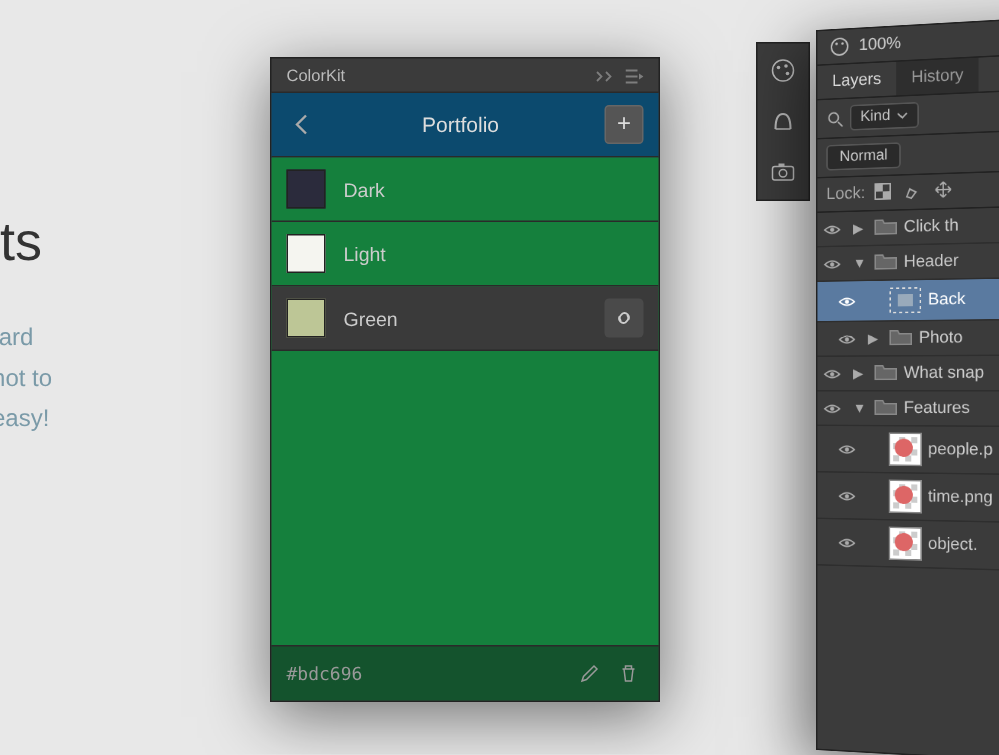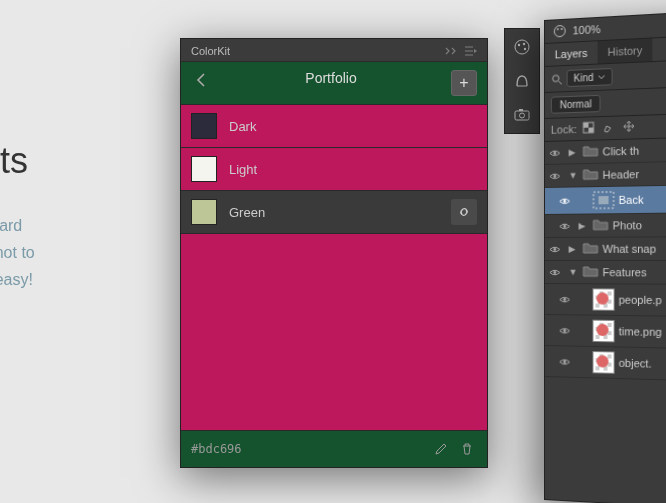--- a/index.html
+++ b/index.html
@@ -7,40 +7,40 @@
 
 
 .bg-doc { position: absolute; left: -40px; top: 140px; color: #4a4a4a; }
 .bg-doc h1 { font-size: 36px; font-weight: 300; color: #333; margin-bottom: 30px; }
 .bg-doc p { font-size: 16px; color: #7a9aa8; line-height: 1.7; font-weight: 300; }
 
 
 .colorkit {
   position: absolute;
   left: 180px; top: 38px;
-  width: 308px; height: 430px;
+  width: 260px; height: 430px;
   background: #3b3b3b;
   border: 1px solid #222;
   box-shadow: 0 10px 40px rgba(0,0,0,0.5);
   display: flex; flex-direction: column;
   color: #ccc;
   font-size: 12px;
 }
 .ck-title { padding: 6px 10px 4px; font-size: 11px; color: #bbb; border-bottom: 1px solid #2a2a2a; display:flex; justify-content: space-between; align-items:center; }
 .ck-title-icons { display:flex; gap:6px; align-items:center; opacity:0.7; }
 .ck-header {
-  display: flex; padding: 8px 10px;
-  background: #14532d;
+  display: flex; align-items: center; padding: 8px 10px;
+  background: #0c4a6e;
   border-bottom: 1px solid #2a2a2a;
 }
 .ck-back { width: 20px; height: 20px; display:flex; align-items:center; justify-content:center; color:#aaa; cursor:pointer; }
 .ck-heading { flex: 1; text-align: center; font-size: 14px; color: #ddd; }
 .ck-add { width: 26px; height: 26px; background: #555; border:1px solid #666; border-radius:3px; display:flex; align-items:center; justify-content:center; color:#ddd; font-size:16px; cursor:pointer; }
 
-.ck-body { flex:1; background:#be185d; overflow:auto; }
+.ck-body { flex:1; background:#15803d; overflow:auto; }
 .swatch-row { display:flex; align-items:center; padding:8px 10px; border-bottom:1px solid #2a2a2a; cursor:pointer; }
 .swatch-row:hover, .swatch-row.selected { background:#3a3a3a; }
 .swatch { width:26px; height:26px; border:1px solid #222; margin-right:12px; }
 .swatch-label { flex:1; color:#ccc; font-size:13px; }
 .swatch-link { width:26px; height:26px; background:#4a4a4a; border-radius:3px; display:flex; align-items:center; justify-content:center; color:#ccc; }
 
 .ck-footer { display:flex; align-items:center; padding:8px 10px; border-top:1px solid #2a2a2a; background:#14532d; }
 .hex { flex:1; font-size:12px; color:#999; font-family: monospace; }
 .ck-footer .icon-btn { width:20px; height:20px; display:flex; align-items:center; justify-content:center; color:#999; cursor:pointer; margin-left:6px; }
 

